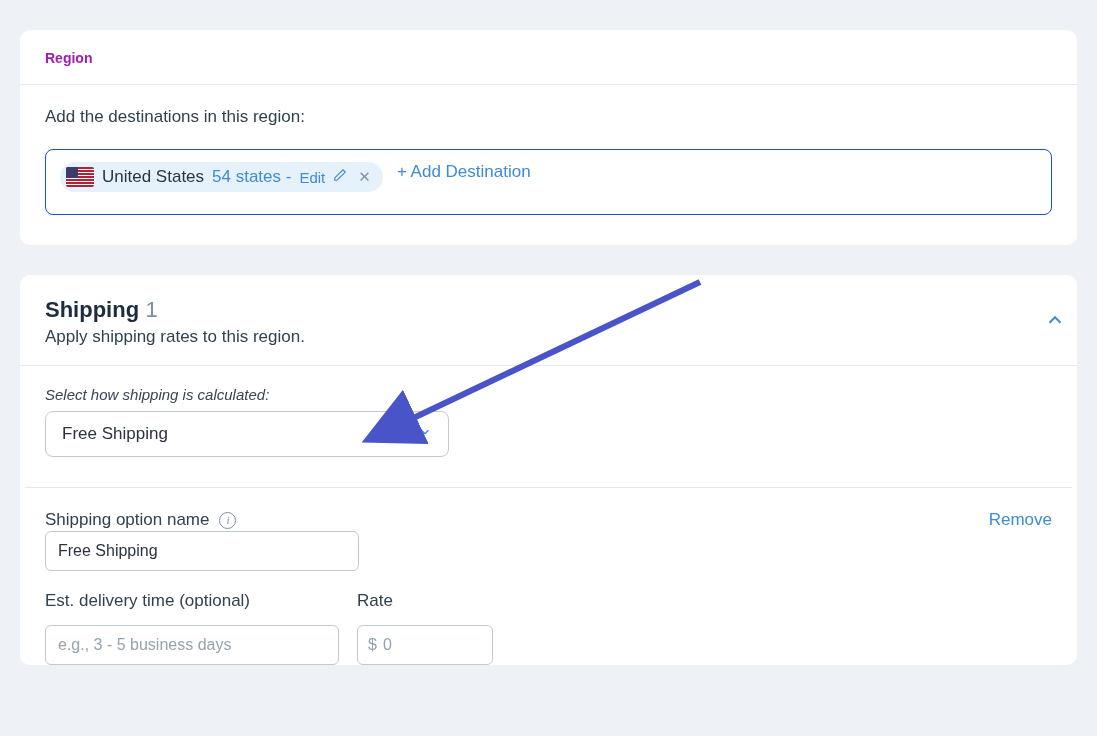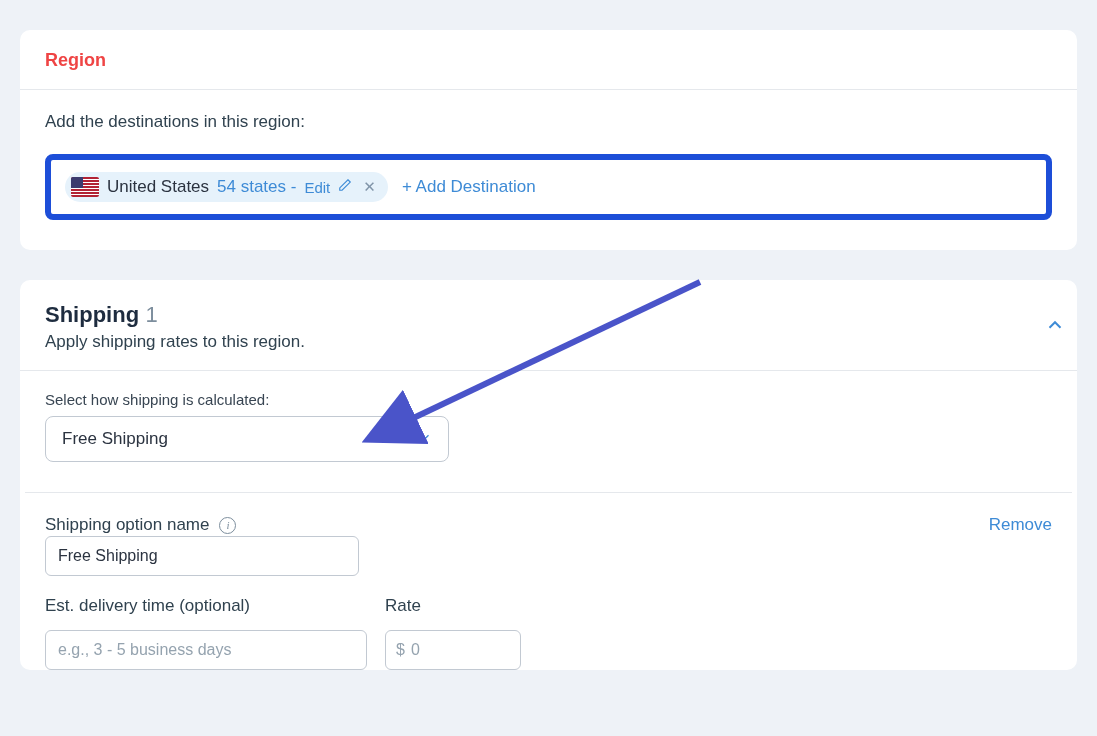--- a/index.html
+++ b/index.html
@@ -18,40 +18,40 @@
     .card {
       background: #ffffff;
       border-radius: 10px;
       margin-bottom: 30px;
     }
     .card-header {
       padding: 20px 25px 18px 25px;
       border-bottom: 1px solid #e5e8ec;
     }
     .card-header h2 {
-      font-size: 18px;
+      font-size: 14px;
       font-weight: 700;
-      color: #ef4444;
+      color: #a21caf;
     }
     .card-body {
       padding: 22px 25px 30px 25px;
     }
     .label {
       font-size: 17px;
       color: #30424f;
       font-weight: 400;
     }
     .dest-box {
       margin-top: 22px;
-      border: 6px solid #1d4ed8;
+      border: 1px solid #1d4ed8;
       border-radius: 8px;
       min-height: 66px;
       padding: 12px 14px;
       display: flex;
-      align-items: center;
+      align-items: flex-start;
       gap: 14px;
     }
     .chip {
       background: #e6f2fb;
       border-radius: 20px;
       padding: 5px 12px 5px 6px;
       display: inline-flex;
       align-items: center;
       gap: 8px;
     }
@@ -134,20 +134,21 @@
     }
     .chevron svg { width: 22px; height: 22px; }
 
     .form-area {
       padding: 20px 25px 0 25px;
     }
     .small-label {
       font-size: 15px;
       color: #384552;
       margin-bottom: 8px;
+      font-style: italic;
     }
     .select-box {
       width: 404px;
       height: 46px;
       border: 1px solid #c2c9d2;
       border-radius: 8px;
       display: flex;
       align-items: center;
       justify-content: space-between;
       padding: 0 16px;
@@ -215,21 +216,21 @@
     }
     .field-col {
       display: flex;
       flex-direction: column;
     }
     .field-lbl {
       font-size: 17px;
       color: #30424f;
       margin-bottom: 14px;
     }
-    .delivery-input { width: 322px; }
+    .delivery-input { width: 294px; }
     .rate-wrap {
       display: flex;
       align-items: center;
       height: 40px;
       border: 1px solid #c2c9d2;
       border-radius: 6px;
       width: 136px;
       padding: 0 10px;
       background: #fff;
     }

